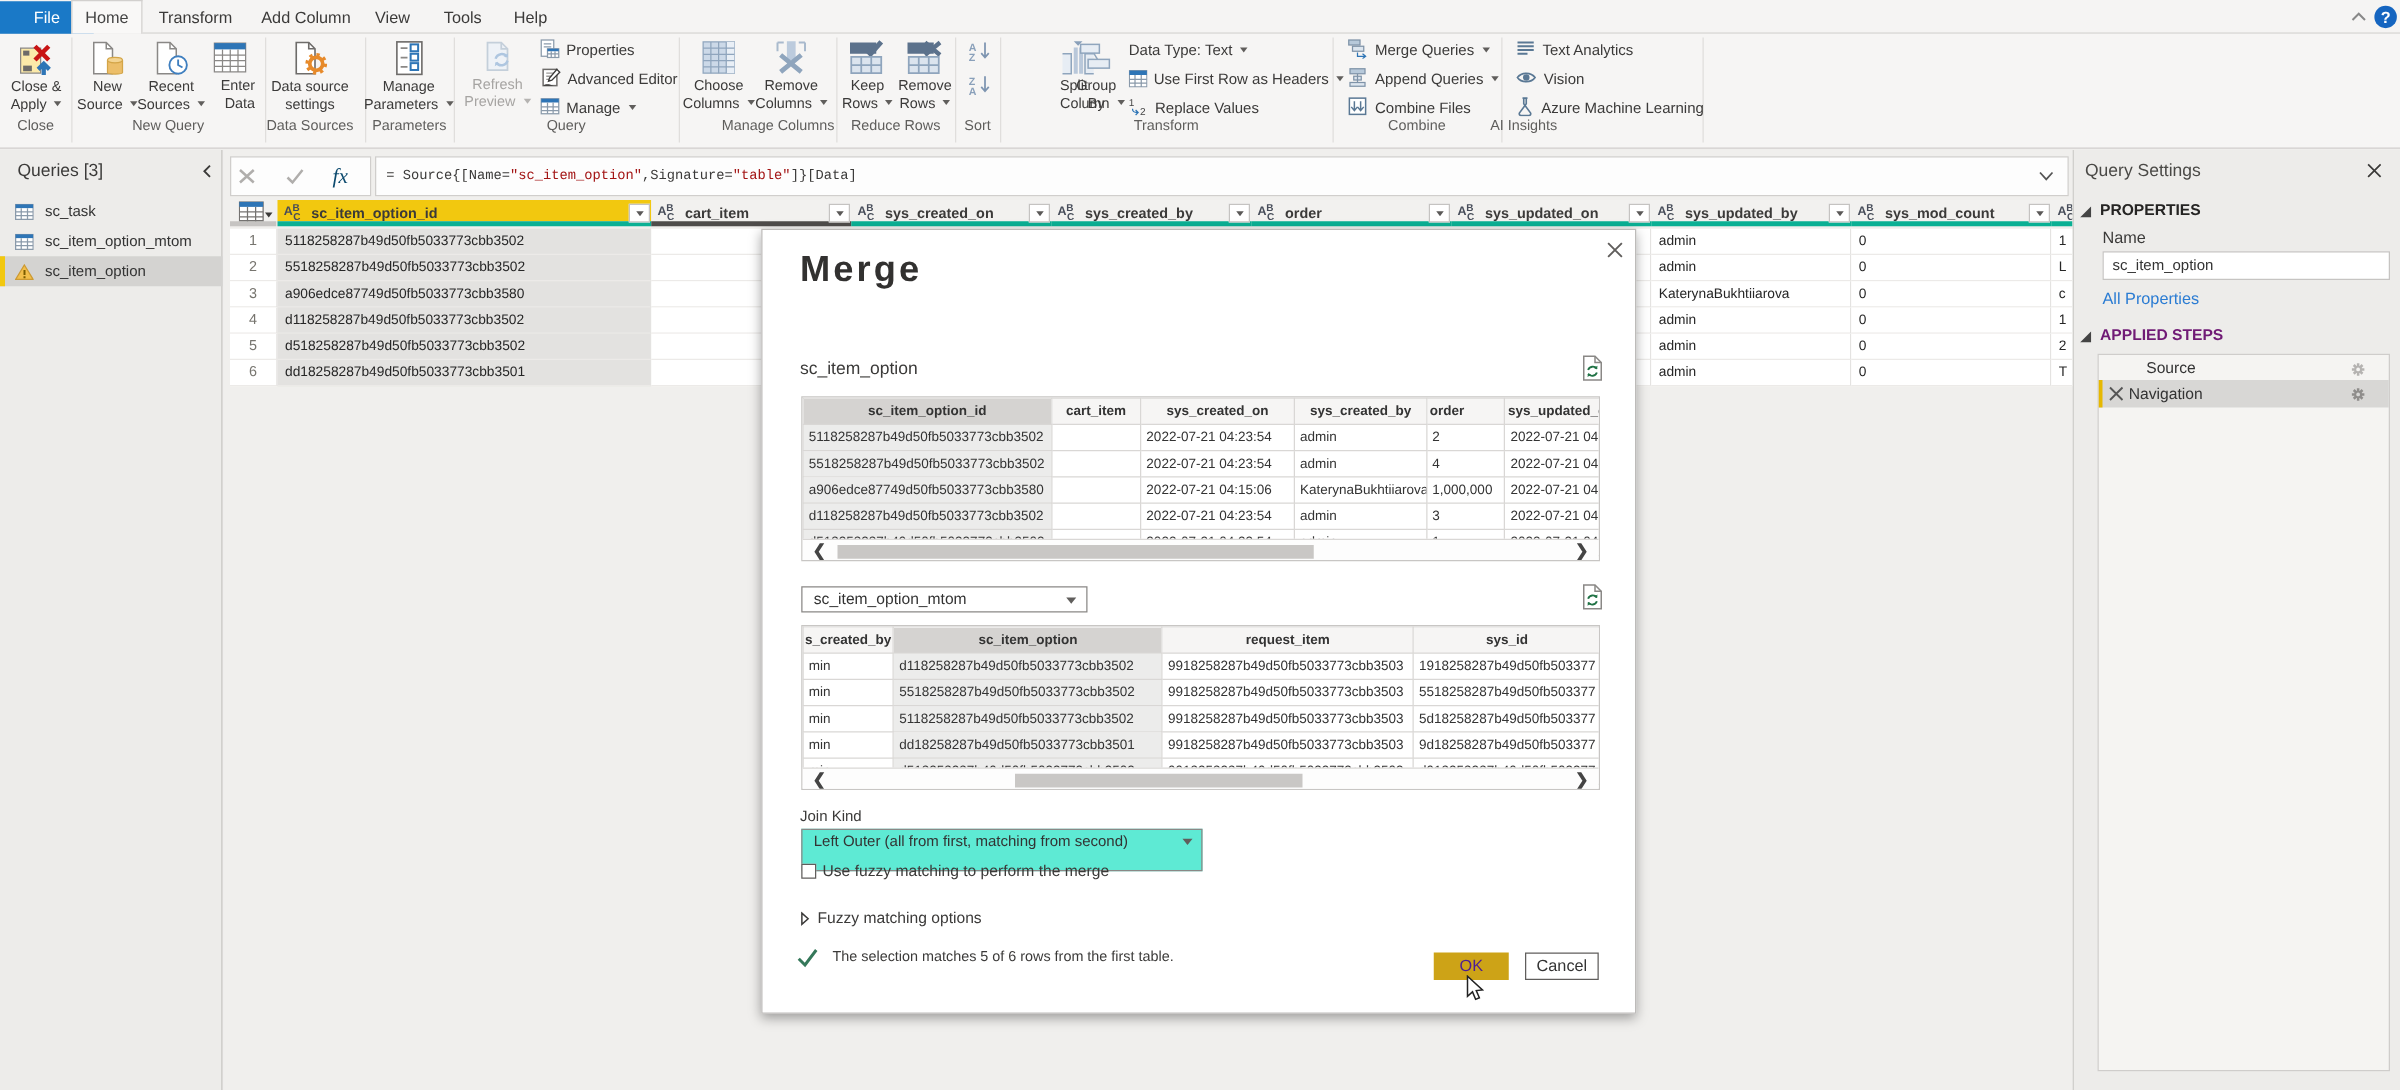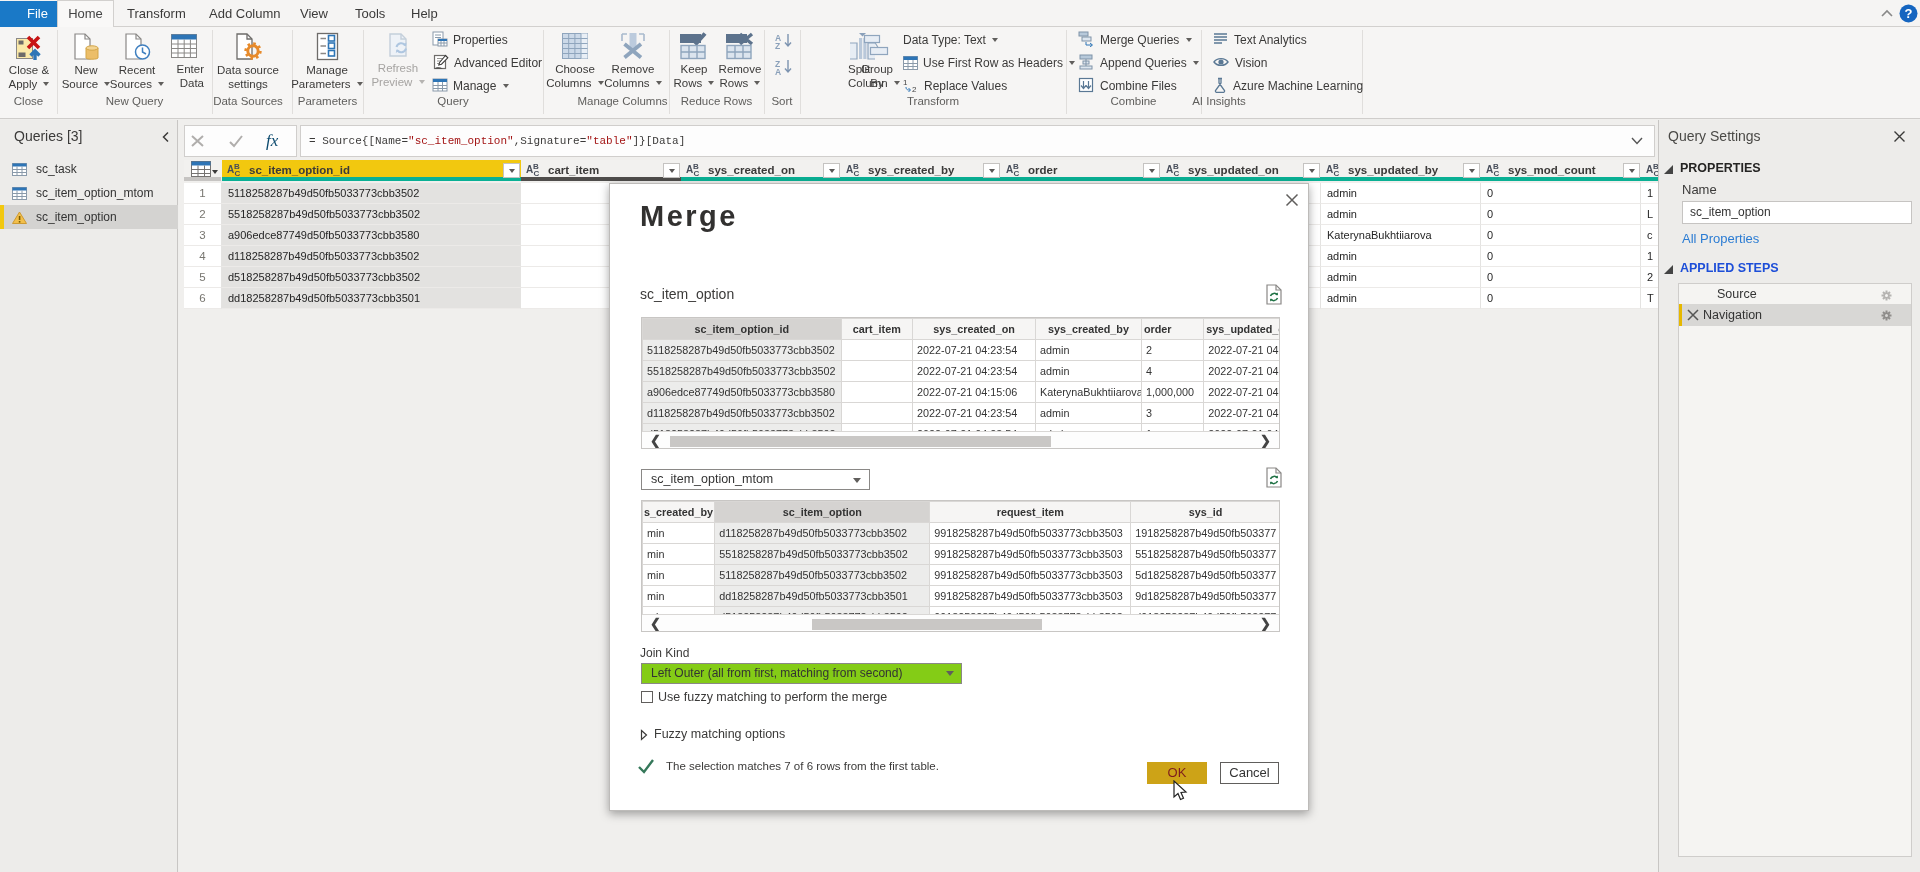--- a/index.html
+++ b/index.html
@@ -458,21 +458,21 @@
 <svg class="abs" style="left:1664px;top:165px;" width="9" height="9" viewBox="0 0 9 9">
     <path d="M9 0 V9 H0 Z" fill="#444"></path>
   </svg>
 <div class="abs" style="left:1680px;top:161px;font-size:12.5px;font-weight:bold;color:#252423;">PROPERTIES</div>
 <div class="abs" style="left:1682px;top:182px;font-size:13px;color:#3b3a39;">Name</div>
 <div class="abs" style="left:1682px;top:201px;width:230px;height:23px;background:#fff;border:1px solid #c6c4c2;font-size:12px;color:#333;line-height:21px;padding-left:7px;">sc_item_option</div>
 <div class="abs" style="left:1682px;top:231px;font-size:13px;color:#2b7cd3;">All Properties</div>
 <svg class="abs" style="left:1664px;top:265px;" width="9" height="9" viewBox="0 0 9 9">
     <path d="M9 0 V9 H0 Z" fill="#444"></path>
   </svg>
-<div class="abs" style="left:1680px;top:261px;font-size:12.5px;font-weight:bold;color:#1d4ed8;text-align:right;">APPLIED STEPS</div>
+<div class="abs" style="left:1680px;top:261px;font-size:12.5px;font-weight:bold;color:#701a75;text-align:right;">APPLIED STEPS</div>
 <div class="abs" style="left:1678px;top:283px;width:234px;height:574px;background:#f5f4f2;border:1px solid #cfcdcb;"></div>
 <div class="abs" style="left:1717px;top:287px;font-size:12.5px;color:#333;">Source</div>
 <svg class="abs" style="left:1880px;top:289px;" width="13" height="13" viewBox="0 0 13 13">
     <g fill="#b5b3b1">
       <circle cx="6.5" cy="6.5" r="3"></circle>
       <g stroke="#b5b3b1" stroke-width="2">
         <path d="M6.5 1.5 V11.5 M1.5 6.5 H11.5 M3 3 L10 10 M10 3 L3 10"></path>
       </g>
     </g>
     <circle cx="6.5" cy="6.5" r="1.5" fill="#f5f4f2"></circle>
@@ -617,31 +617,31 @@
     </tbody>
       </table>
     <div class="abs dscroll" style="left:0;top:113px;width:637px;border-top:1px solid #d9d7d5;">
       <div class="abs sarr" style="left:8px;">❮</div>
       <div class="abs thumb" style="left:170px;width:230px;"></div>
       <div class="abs sarr" style="right:8px;">❯</div>
     </div>
   </div>
 
   <div class="abs" style="left:30px;top:462px;font-size:12px;color:#3b3a39;">Join Kind</div>
-  <div class="abs" style="left:31px;top:479px;width:321px;height:21px;background:#84cc16;border:1px solid #8a8886;font-size:12px;color:#333;line-height:19px;padding-left:9px;">Left Outer (all from first, matching from second)</div>
+  <div class="abs" style="left:31px;top:479px;width:321px;height:34px;background:#5eead4;border:1px solid #8a8886;font-size:12px;color:#333;line-height:19px;padding-left:9px;">Left Outer (all from first, matching from second)</div>
   <div class="abs" style="left:336px;top:487px;width:0;height:0;border-left:4px solid transparent;border-right:4px solid transparent;border-top:5px solid #605e5c;"></div>
   <div class="abs" style="left:31px;top:507px;width:12px;height:12px;background:#fff;border:1px solid #605e5c;"></div>
   <div class="abs" style="left:48px;top:506px;font-size:12.5px;color:#3b3a39;">Use fuzzy matching to perform the merge</div>
   <svg class="abs" style="left:30px;top:545px;" width="8" height="12" viewBox="0 0 8 12">
       <path d="M1.5 1.5 L6.5 6 L1.5 10.5 Z" fill="none" stroke="#3b3a39" stroke-width="1.2"></path>
     </svg>
   <div class="abs" style="left:44px;top:543px;font-size:12.5px;color:#3b3a39;">Fuzzy matching options</div>
   <svg class="abs" style="left:27px;top:573px;" width="18" height="18" viewBox="0 0 18 18">
       <path d="M2 10 L7 15 L16 3" stroke="#35785a" stroke-width="2.4" fill="none"></path>
     </svg>
-  <div class="abs" style="left:56px;top:576px;font-size:11.5px;color:#3b3a39;">The selection matches 7 of 6 rows from the first table.</div>
-  <div class="abs" style="left:537px;top:578px;width:60px;height:22px;background:#cda317;font-size:13px;color:#7f1d1d;text-align:center;line-height:22px;">OK</div>
+  <div class="abs" style="left:56px;top:576px;font-size:11.5px;color:#3b3a39;">The selection matches 5 of 6 rows from the first table.</div>
+  <div class="abs" style="left:537px;top:578px;width:60px;height:22px;background:#cda317;font-size:13px;color:#4c1d95;text-align:center;line-height:22px;">OK</div>
   <div class="abs" style="left:610px;top:578px;width:59px;height:22px;background:#fff;border:1px solid #605e5c;font-size:13px;color:#333;text-align:center;line-height:20px;">Cancel</div>
 </div>
 
 <svg class="abs" style="left:1172px;top:780px;z-index:50;" width="18" height="24" viewBox="0 0 18 24">
     <path d="M2 1 L2 17 L6 13.5 L8.5 19.5 L11.5 18.2 L9 12.5 L14 12 Z" fill="#fff" stroke="#222" stroke-width="1.2"></path>
   </svg>
 
 </body></html>

